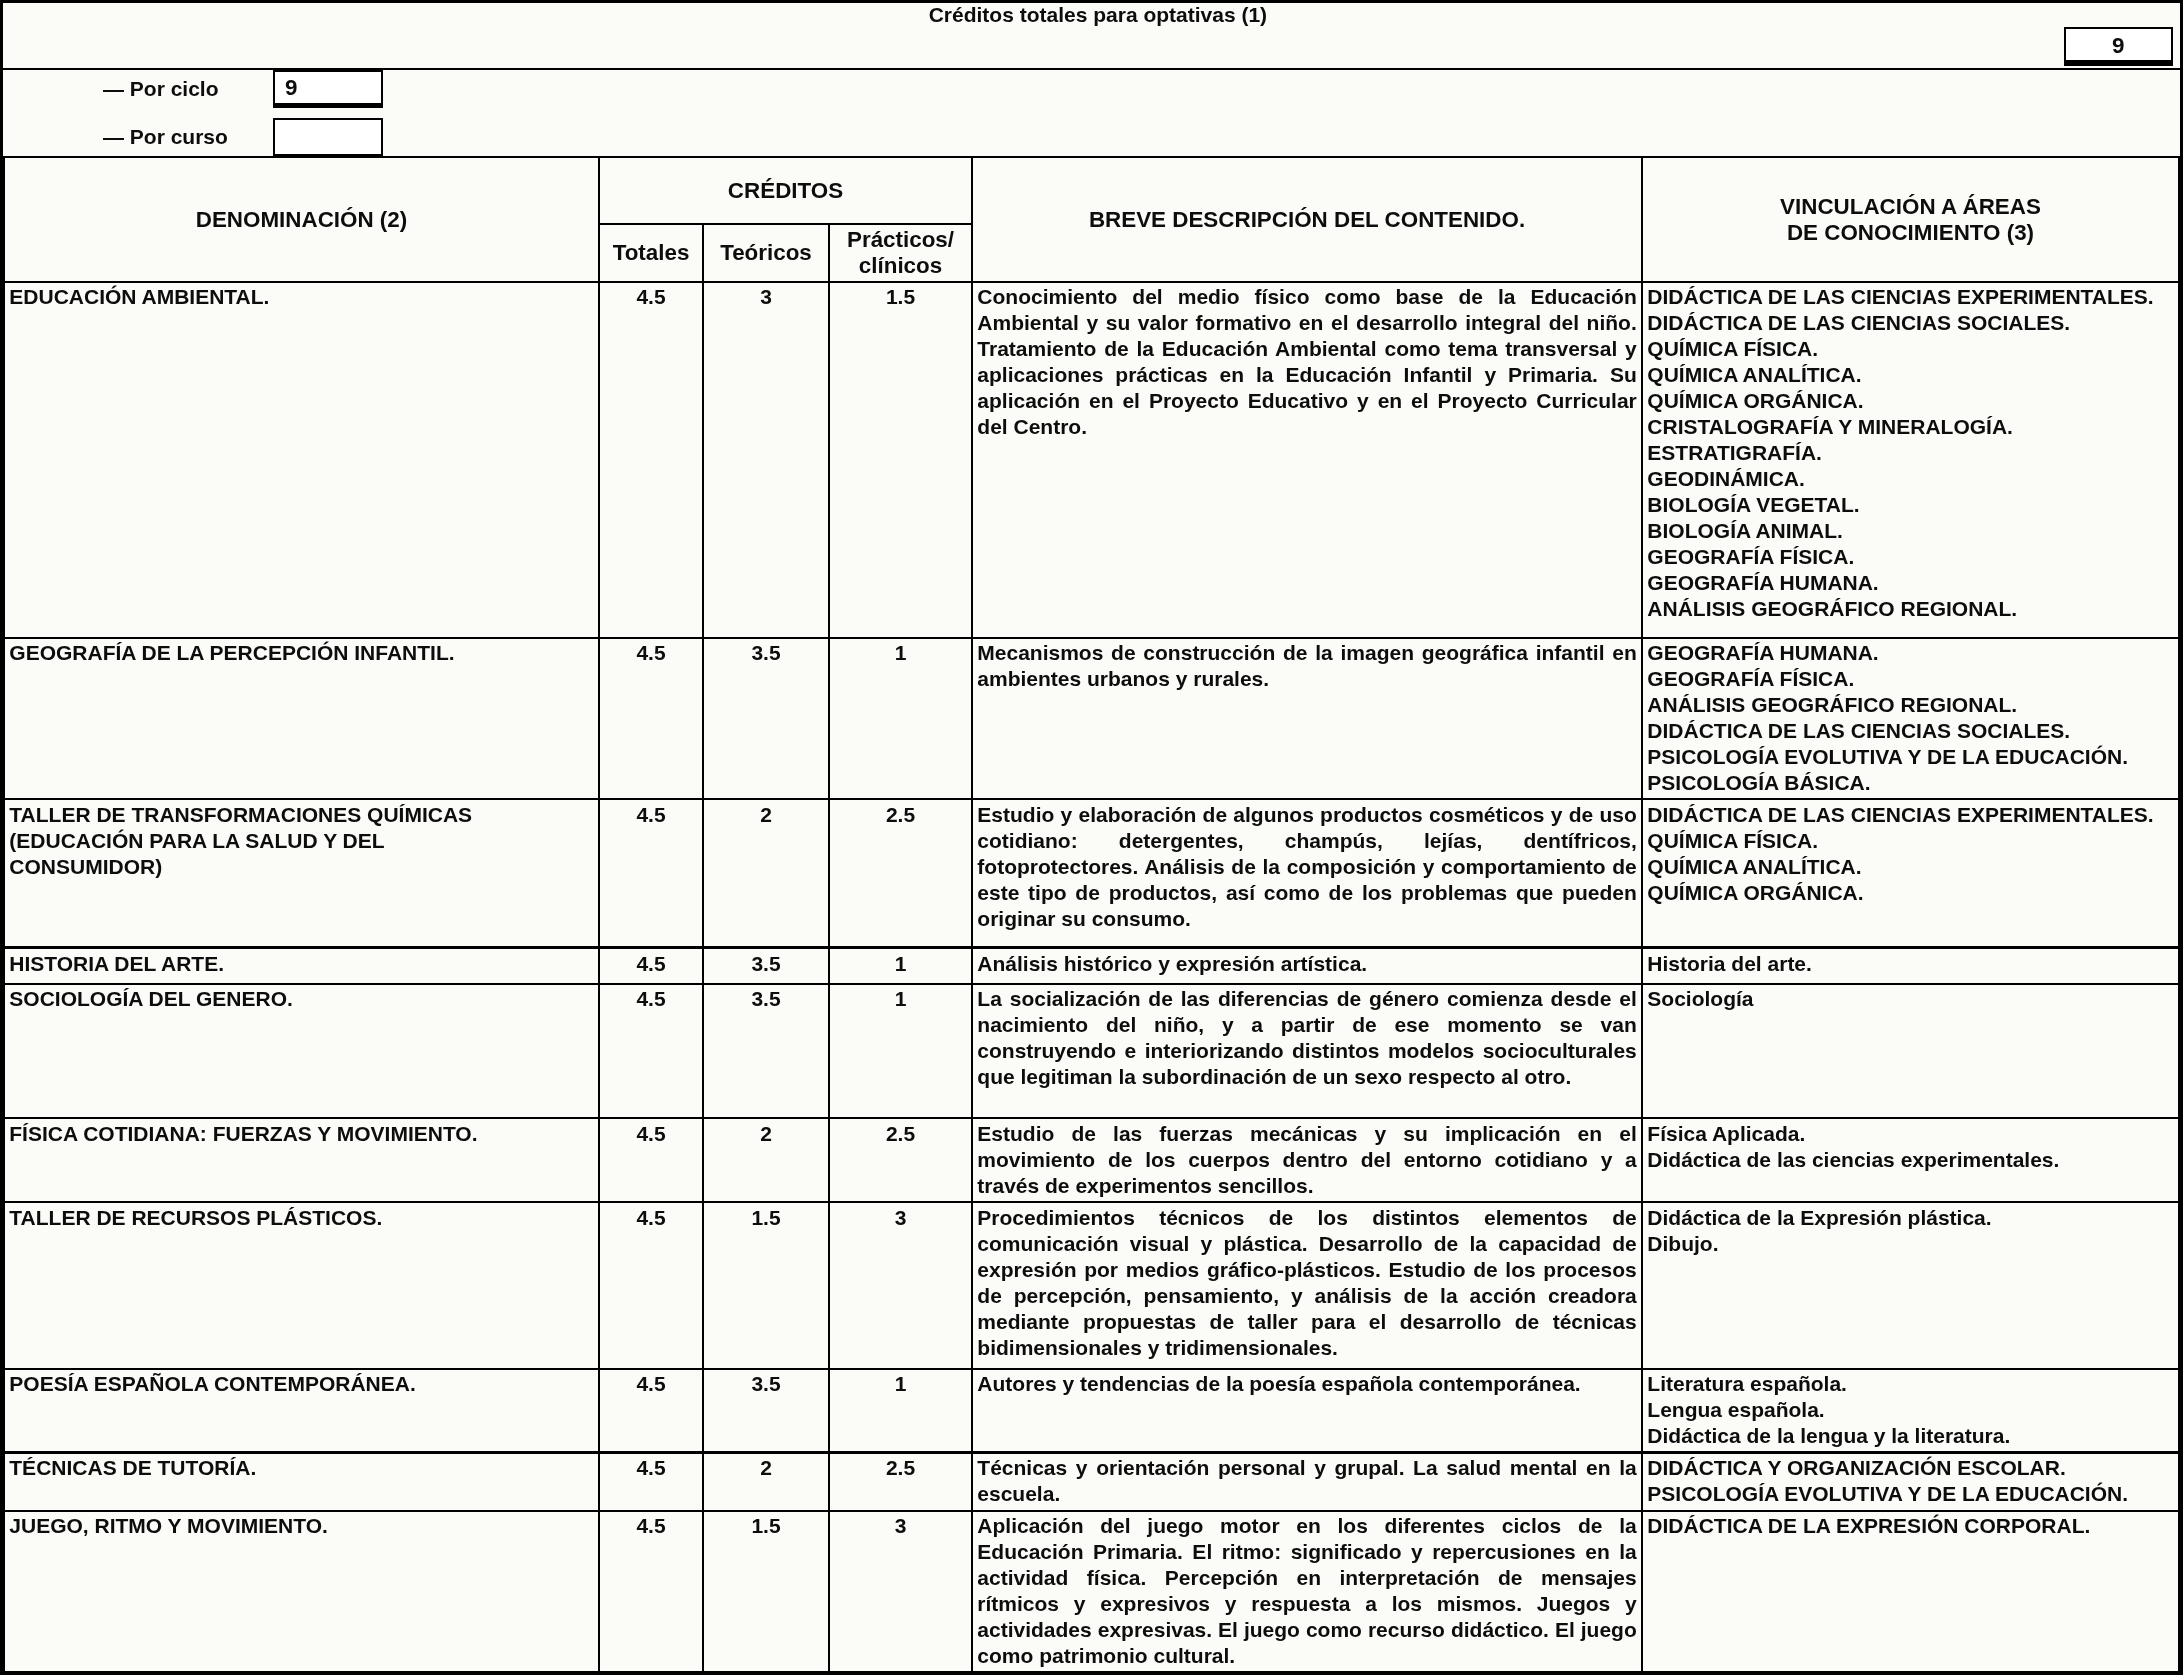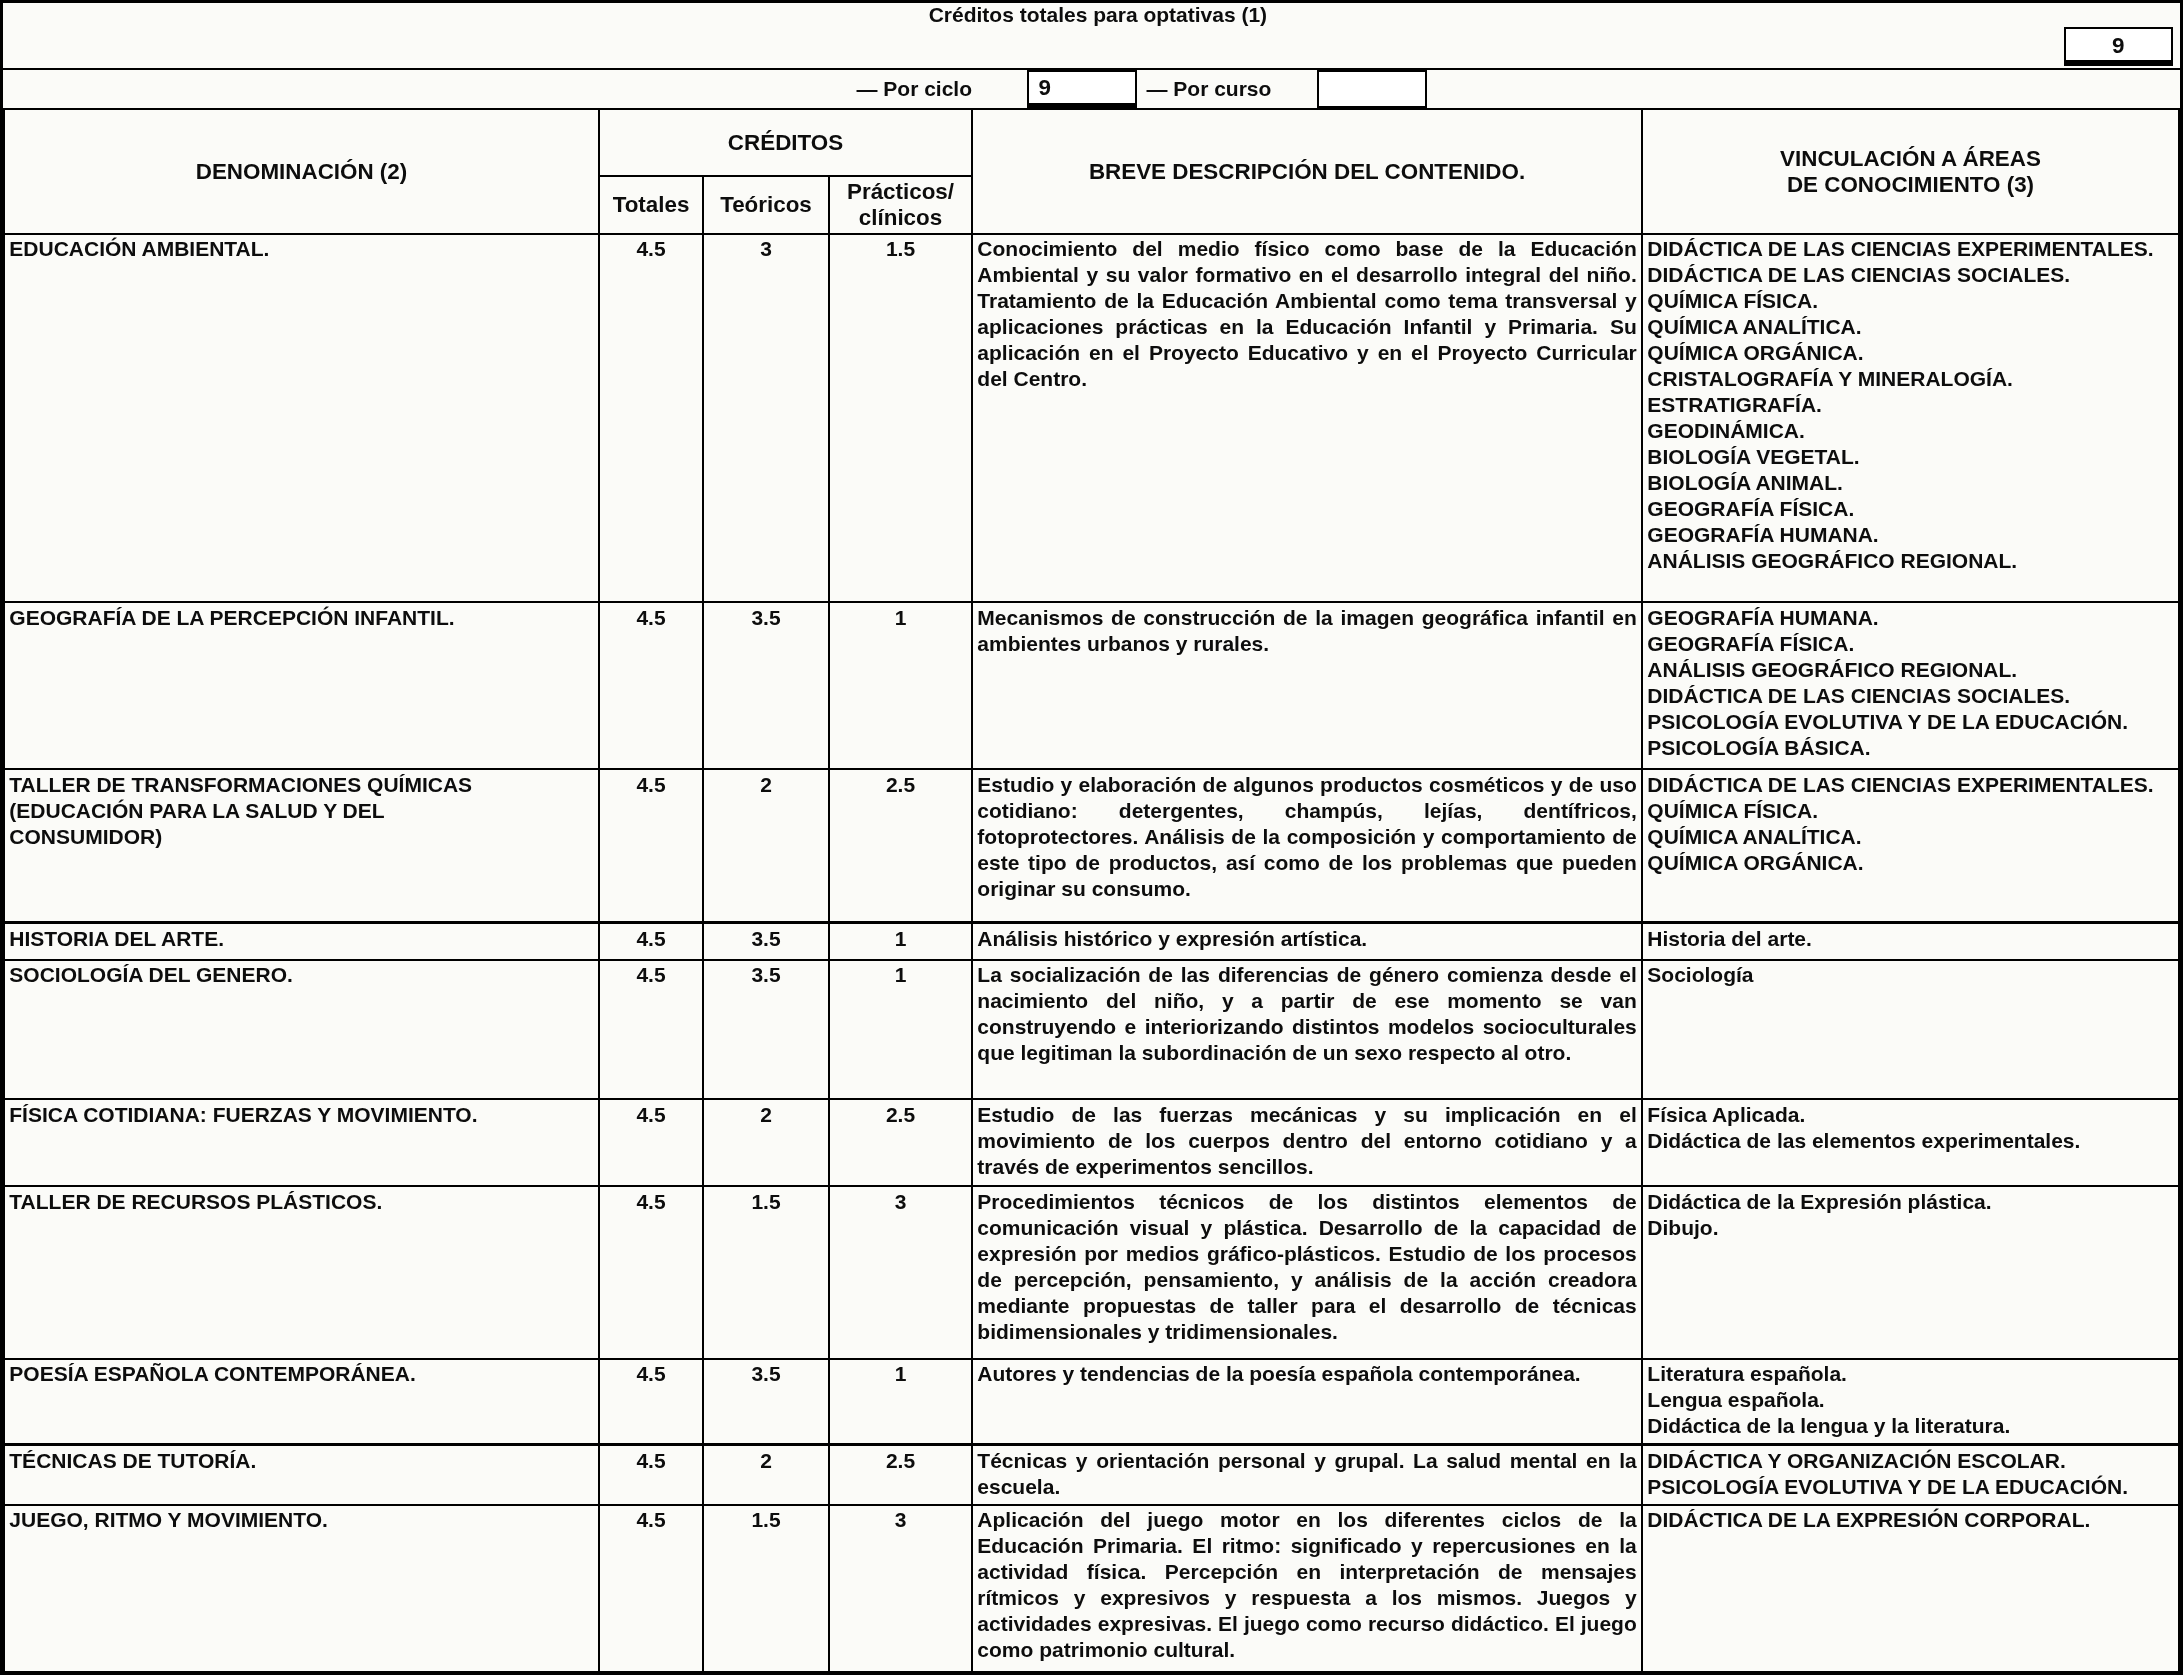--- a/index.html
+++ b/index.html
@@ -20,21 +20,21 @@
   .top-left { width: 1637px; border-right: 2.9px solid #000; display: flex; flex-direction: column; }
   .band-a-left { height: 67px; border-bottom: 2.9px solid #000; }
   .band-b-left { height: 111px; display: flex; align-items: center; }
   .doc-title { width: 1013px; text-align: center; font-size: 29px; letter-spacing: 0.4px; }
 
   .top-right { flex: 1; display: flex; flex-direction: column; }
   .band-a-right { height: 67px; border-bottom: 2.9px solid #000; display: flex; align-items: center; padding: 0 7.2px 0 20px; flex-direction: column; }
   .band-a-right .lab { font-size: 21px; }
   .valbox { display: inline-block; background: #fff; text-align: center; font-size: 22.4px; }
   .valbox.big { margin-left: auto; width: 109px; height: 39px; line-height: 33px; border: 2.9px solid #000; border-bottom-width: 6.5px; }
-  .band-b-right { flex: 1; display: flex; justify-content: center; gap: 10px; padding-left: 100px; }
+  .band-b-right { flex: 1; display: flex; flex-direction: column; justify-content: center; gap: 10px; padding-left: 100px; }
   .prow { display: flex; align-items: center; }
   .prow .plab { font-size: 21px; width: 170px; }
   .valbox.small { width: 110px; height: 38px; line-height: 32px; border: 2.2px solid #000; border-bottom-width: 5.8px; text-align: left; padding-left: 10px; }
   .valbox.small.thin { border-bottom-width: 2.2px; }
 
   
   table { border-collapse: collapse; table-layout: fixed; width: 100%; flex: 1; }
   col.c-den  { width: 595px; }
   col.c-tot  { width: 104px; }
   col.c-teo  { width: 126px; }
@@ -177,21 +177,21 @@
         <td class="desc">La socialización de las diferencias de género comienza desde el nacimiento del niño, y a partir de ese momento se van construyendo e interiorizando distintos modelos socioculturales que legitiman la subordinación de un sexo respecto al otro.</td>
         <td class="areas">Sociología</td>
       </tr>
       <tr>
         <td class="den">FÍSICA COTIDIANA: FUERZAS Y MOVIMIENTO.</td>
         <td class="num">4.5</td>
         <td class="num">2</td>
         <td class="num">2.5</td>
         <td class="desc">Estudio de las fuerzas mecánicas y su implicación en el movimiento de los cuerpos dentro del entorno cotidiano y a través de experimentos sencillos.</td>
         <td class="areas">Física Aplicada.
-Didáctica de las elementos experimentales.</td>
+Didáctica de las ciencias experimentales.</td>
       </tr>
       <tr>
         <td class="den">TALLER DE RECURSOS PLÁSTICOS.</td>
         <td class="num">4.5</td>
         <td class="num">1.5</td>
         <td class="num">3</td>
         <td class="desc">Procedimientos técnicos de los distintos elementos de comunicación visual y plástica. Desarrollo de la capacidad de expresión por medios gráfico-plásticos. Estudio de los procesos de percepción, pensamiento, y análisis de la acción creadora mediante propuestas de taller para el desarrollo de técnicas bidimensionales y tridimensionales.</td>
         <td class="areas">Didáctica de la Expresión plástica.
 Dibujo.</td>
       </tr>

